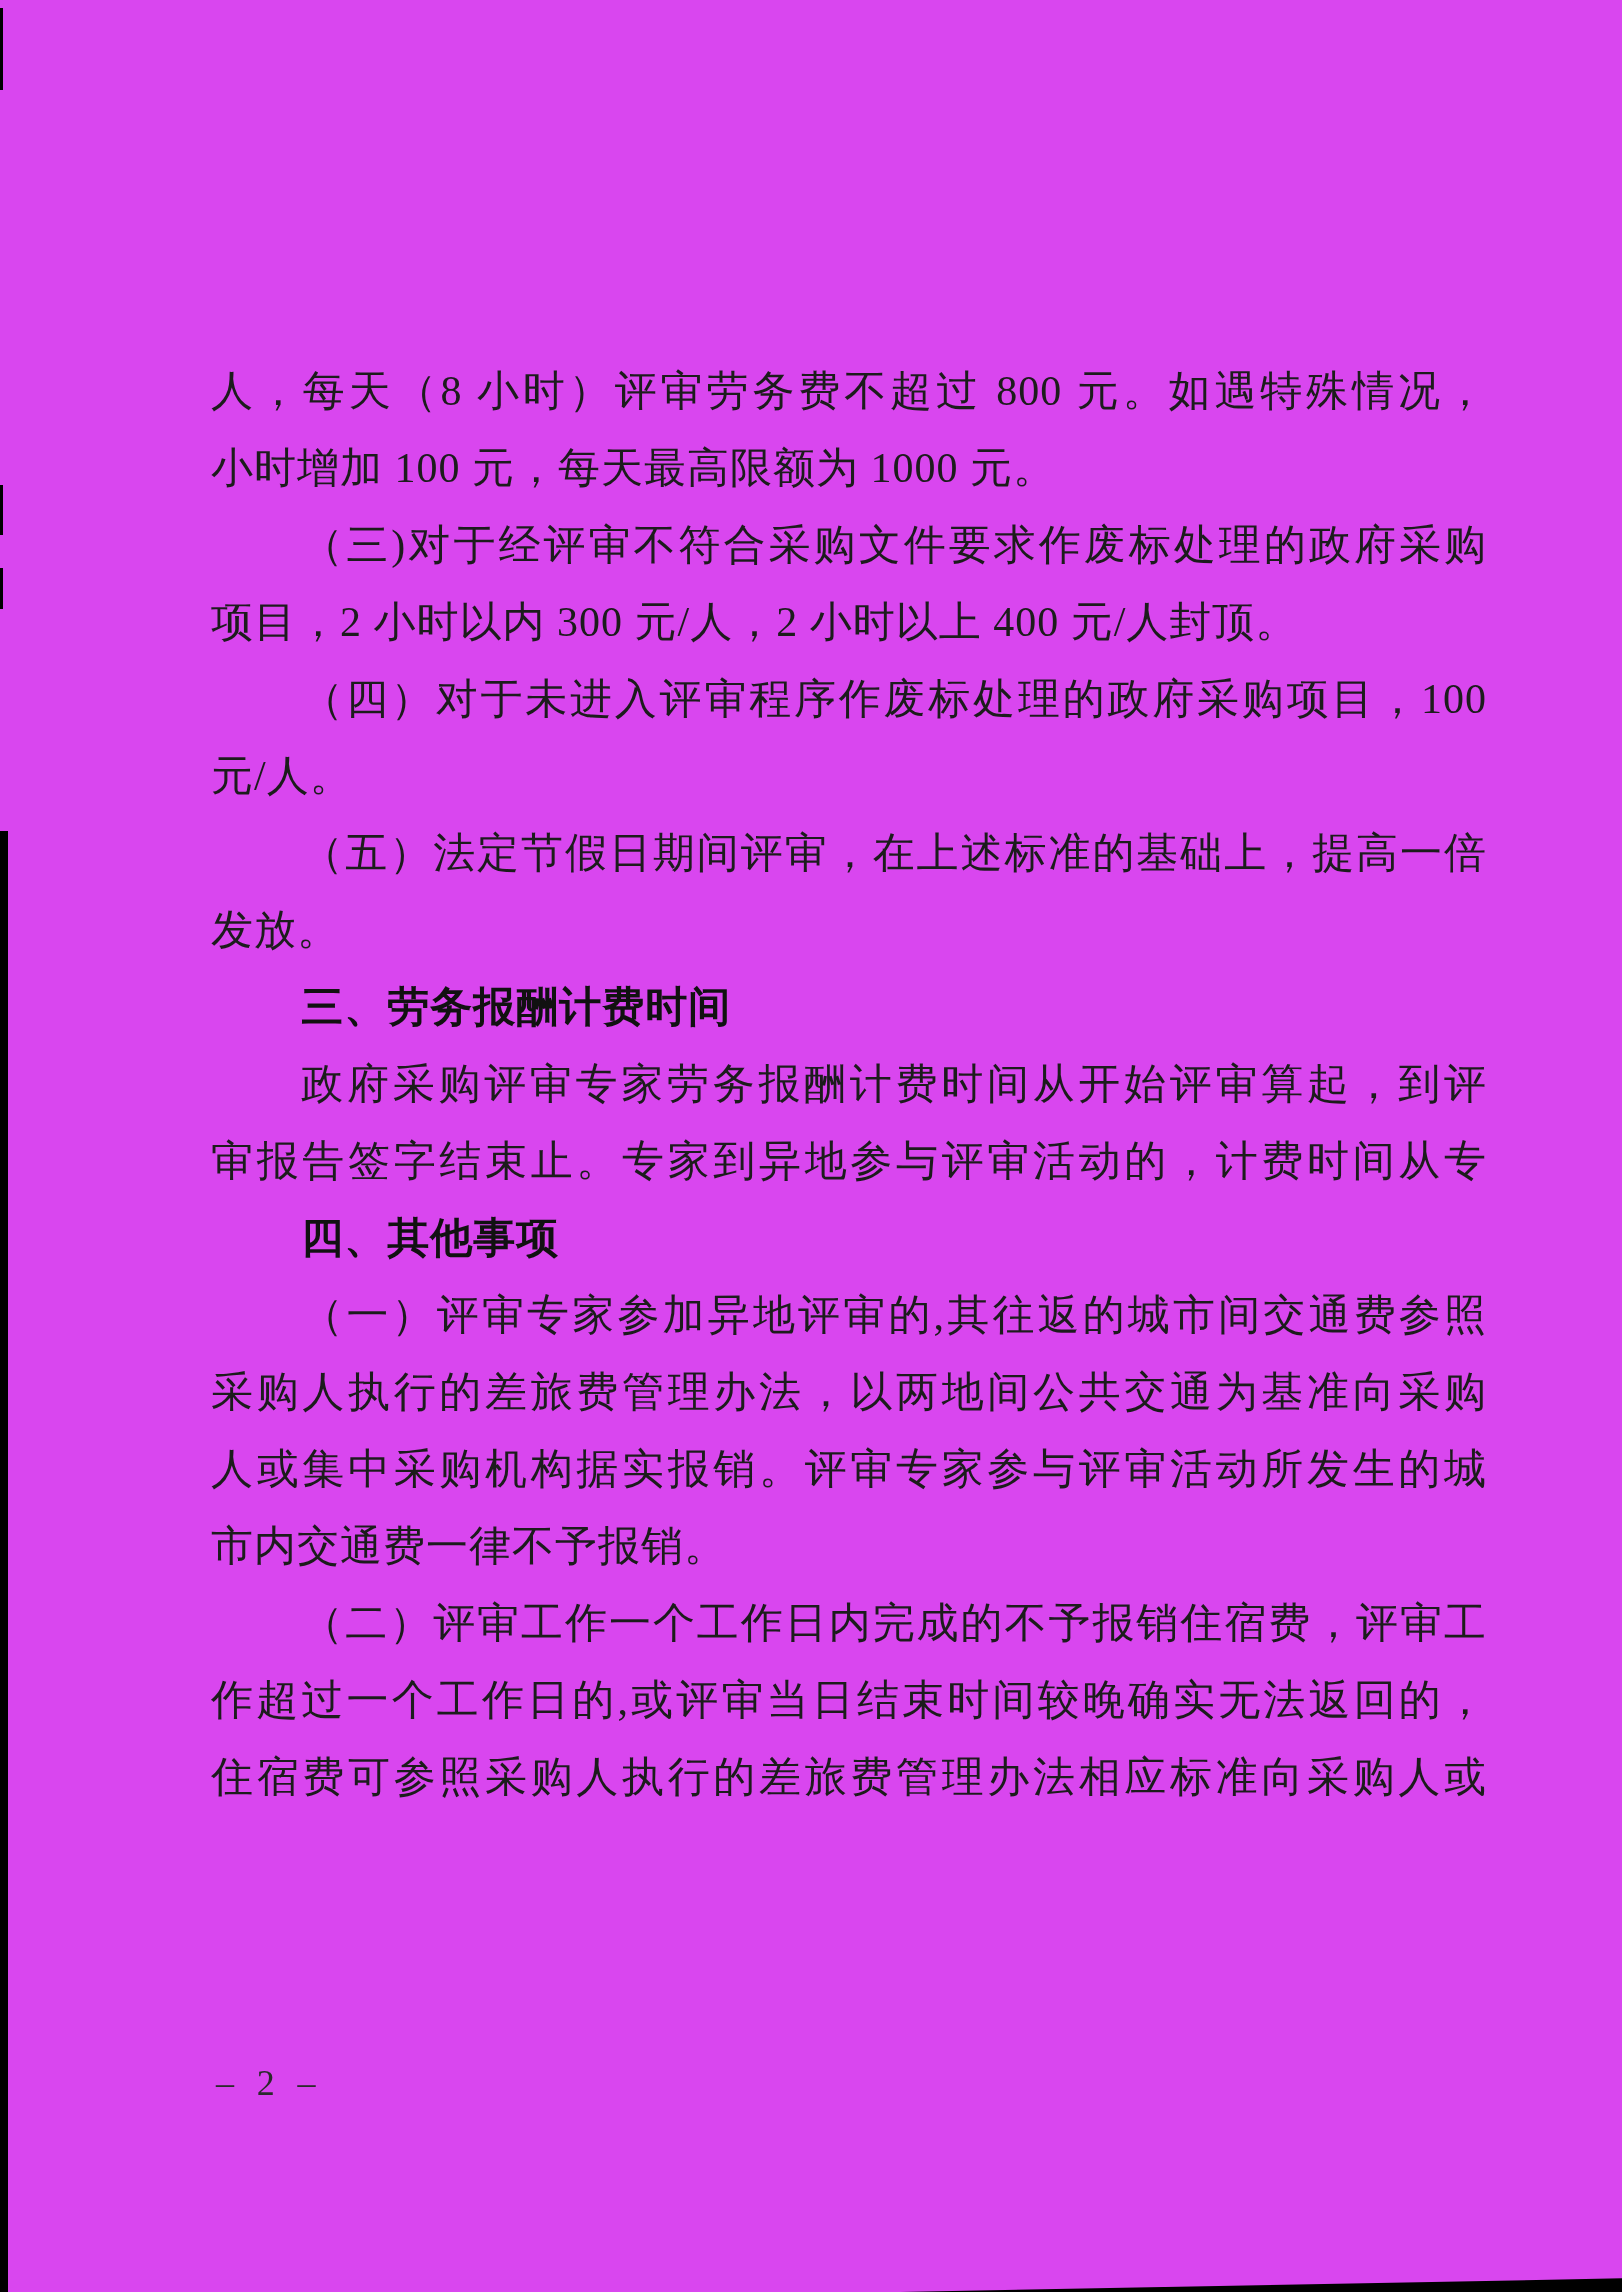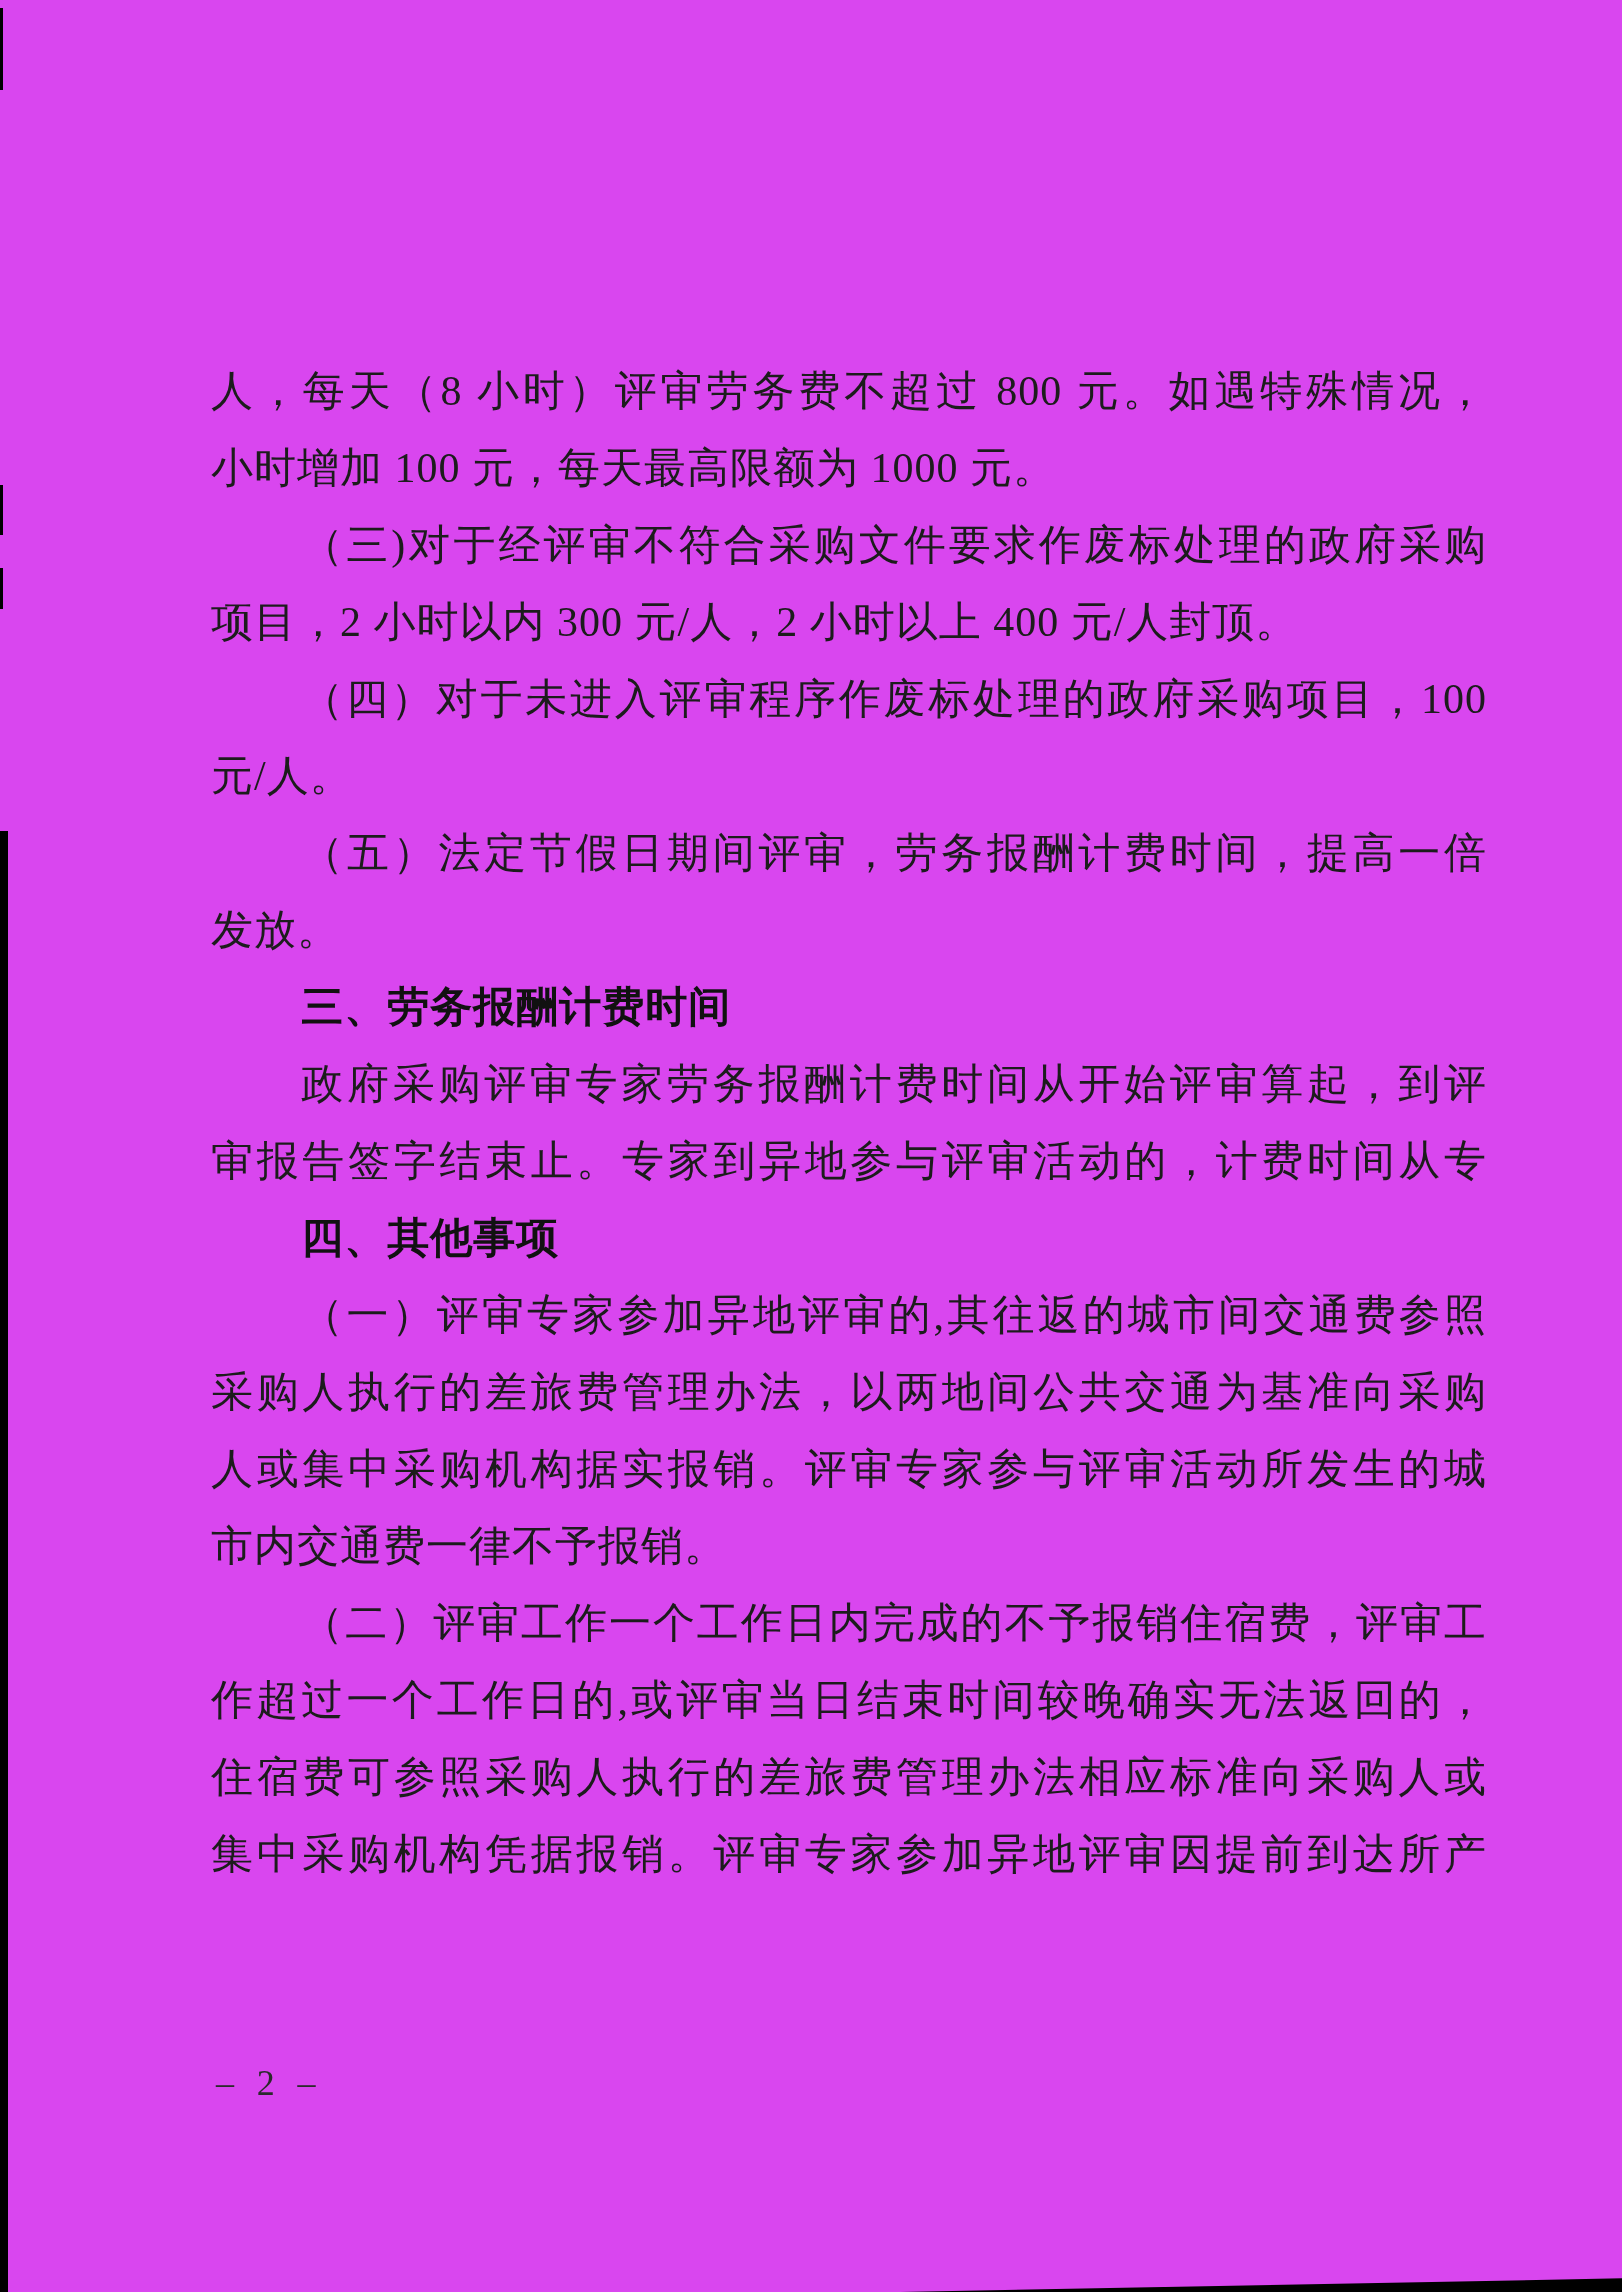--- a/index.html
+++ b/index.html
@@ -89,33 +89,32 @@
 <body>
 
 <div class="page">
   <div id="doc-lines" class="doc-body">
       <div class="line justify">人，每天（8 小时）评审劳务费不超过 800 元。如遇特殊情况，</div>
       <div class="line">小时增加 100 元，每天最高限额为 1000 元。</div>
       <div class="line indent justify">（三)对于经评审不符合采购文件要求作废标处理的政府采购</div>
       <div class="line">项目，2 小时以内 300 元/人，2 小时以上 400 元/人封顶。</div>
       <div class="line indent justify">（四）对于未进入评审程序作废标处理的政府采购项目，100</div>
       <div class="line">元/人。</div>
-      <div class="line indent justify">（五）法定节假日期间评审，劳务报酬计费时间，提高一倍</div>
+      <div class="line indent justify">（五）法定节假日期间评审，在上述标准的基础上，提高一倍</div>
       <div class="line">发放。</div>
       <div class="line indent heading">三、劳务报酬计费时间</div>
       <div class="line indent justify">政府采购评审专家劳务报酬计费时间从开始评审算起，到评</div>
       <div class="line justify">审报告签字结束止。专家到异地参与评审活动的，计费时间从专</div>
       <div class="line indent heading">四、其他事项</div>
       <div class="line indent justify">（一）评审专家参加异地评审的,其往返的城市间交通费参照</div>
       <div class="line justify">采购人执行的差旅费管理办法，以两地间公共交通为基准向采购</div>
       <div class="line justify">人或集中采购机构据实报销。评审专家参与评审活动所发生的城</div>
       <div class="line">市内交通费一律不予报销。</div>
       <div class="line indent justify">（二）评审工作一个工作日内完成的不予报销住宿费，评审工</div>
       <div class="line justify">作超过一个工作日的,或评审当日结束时间较晚确实无法返回的，</div>
       <div class="line justify">住宿费可参照采购人执行的差旅费管理办法相应标准向采购人或</div>
-      <div class="line justify">集中采购机构凭据报销。评审专家参加异地评审因提前到达所产</div>
     </div>
   <div class="page-number">– 2 –</div>
   <div class="scan-bar-left-thin"></div>
   <div class="scan-bar-left"></div>
   <div class="scan-wedge-bottom"></div>
 </div>
 
 
 </body></html>

